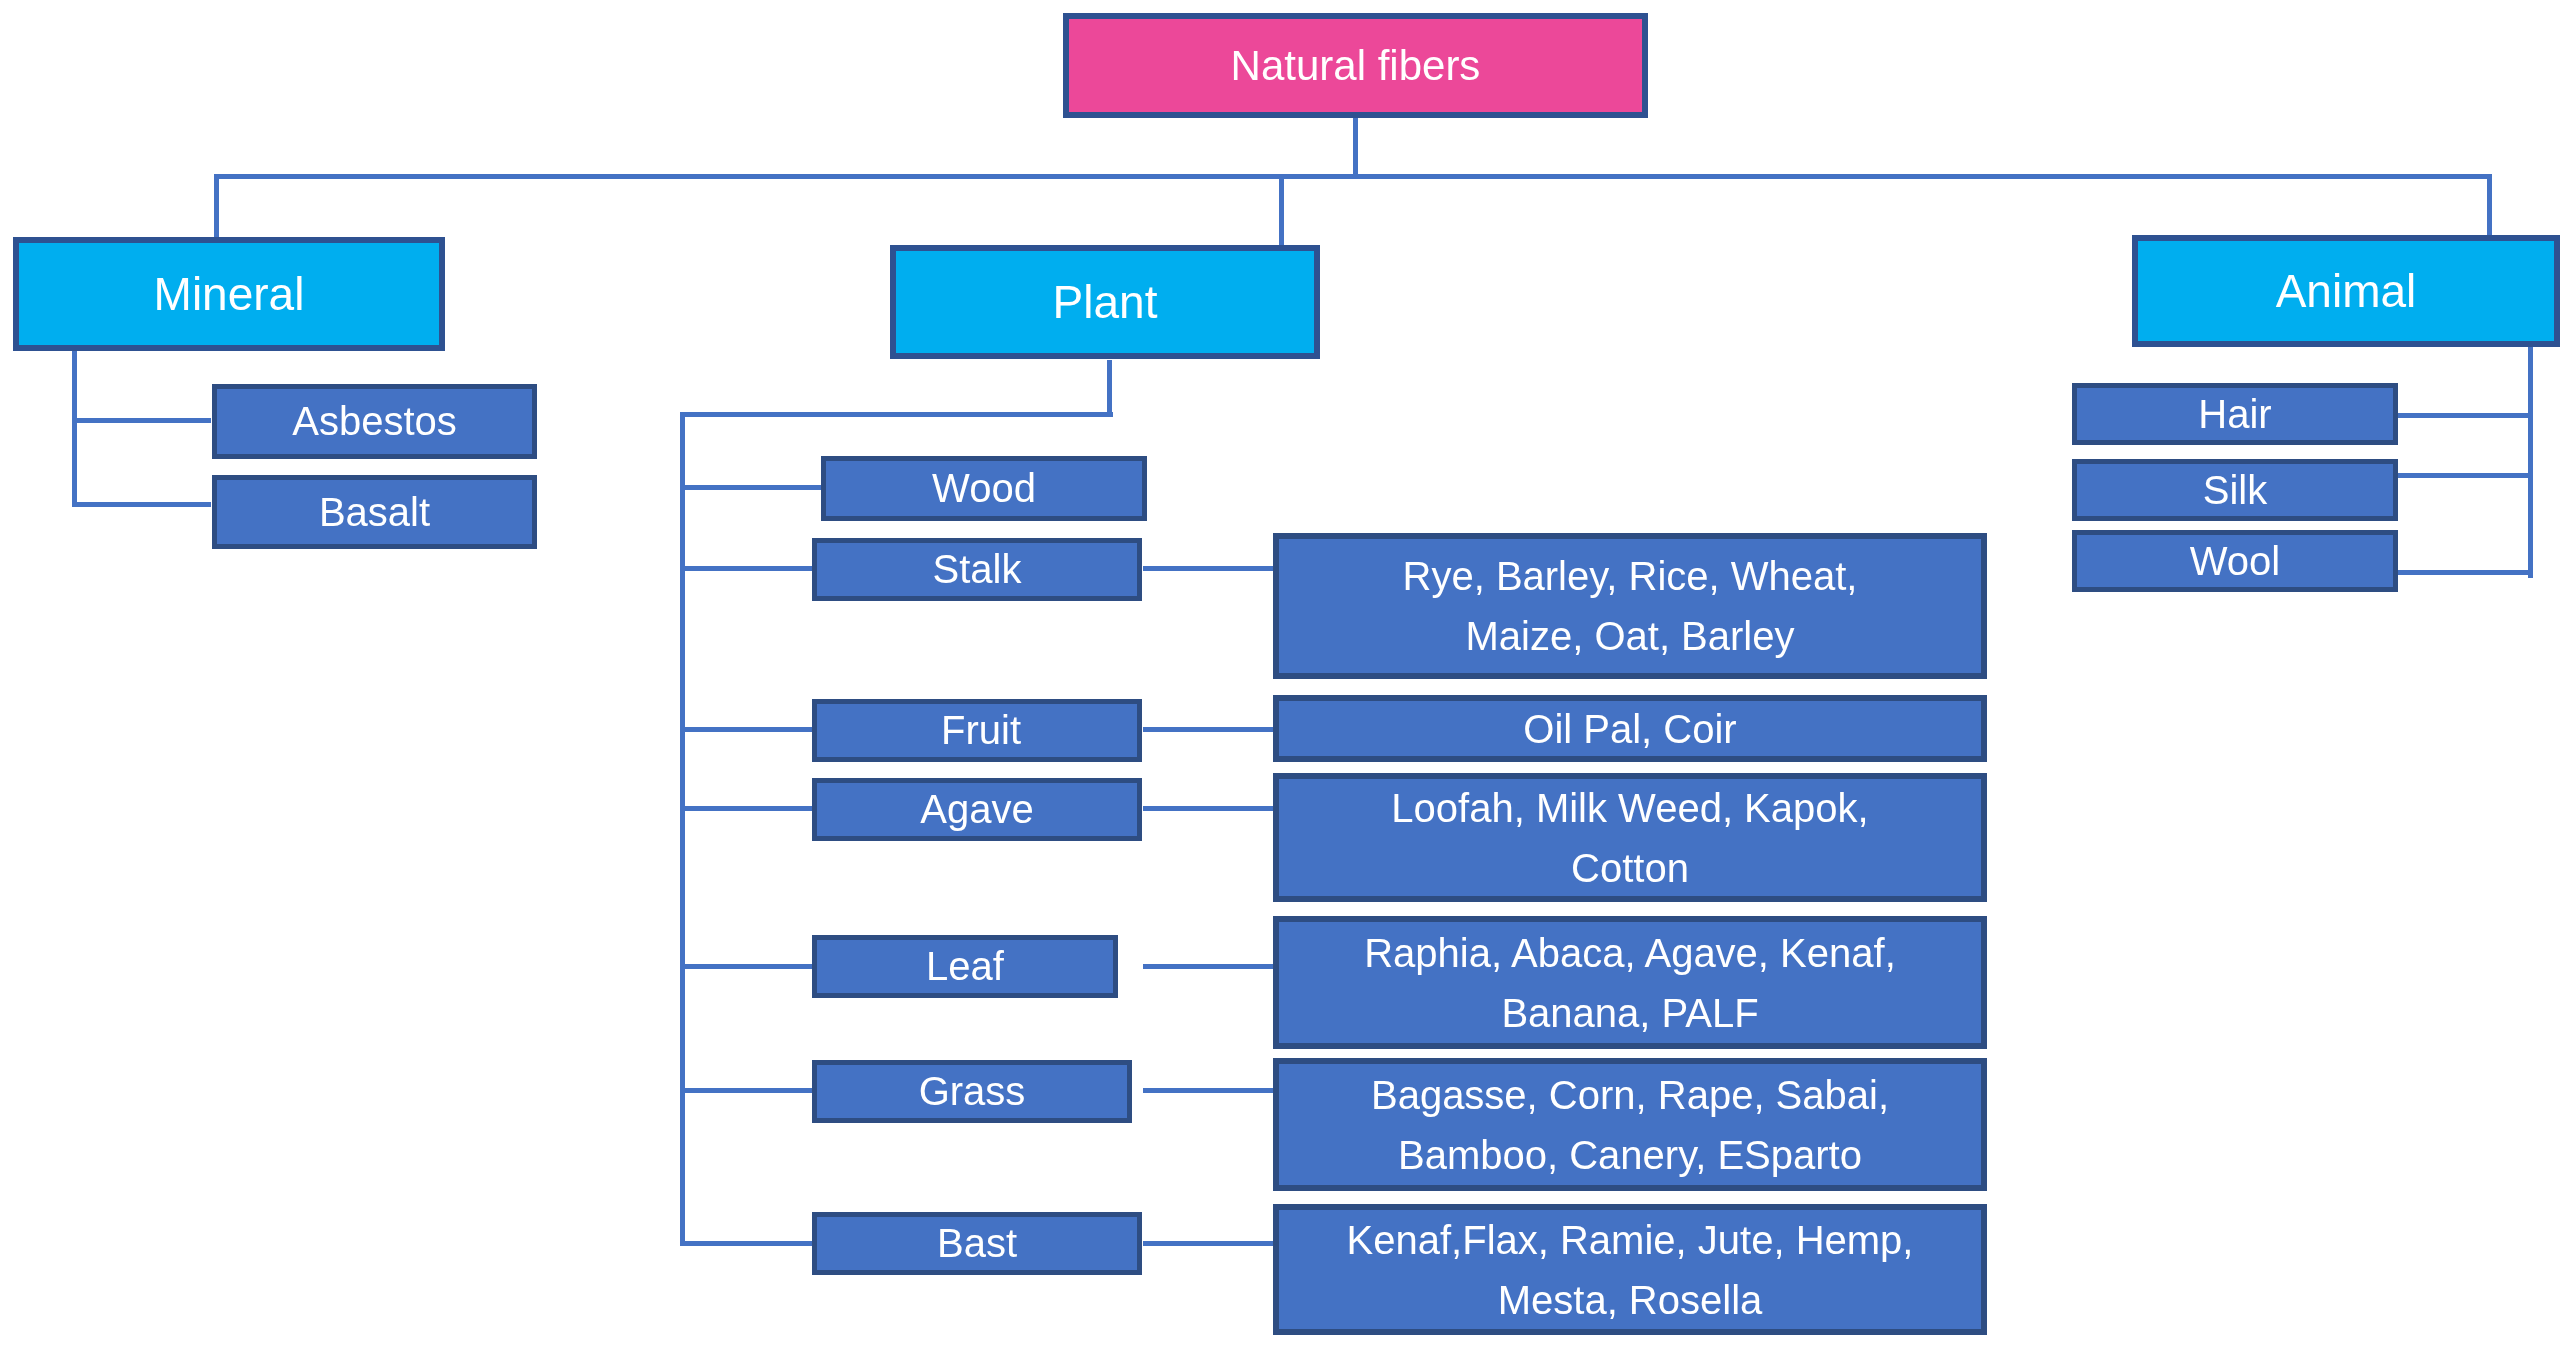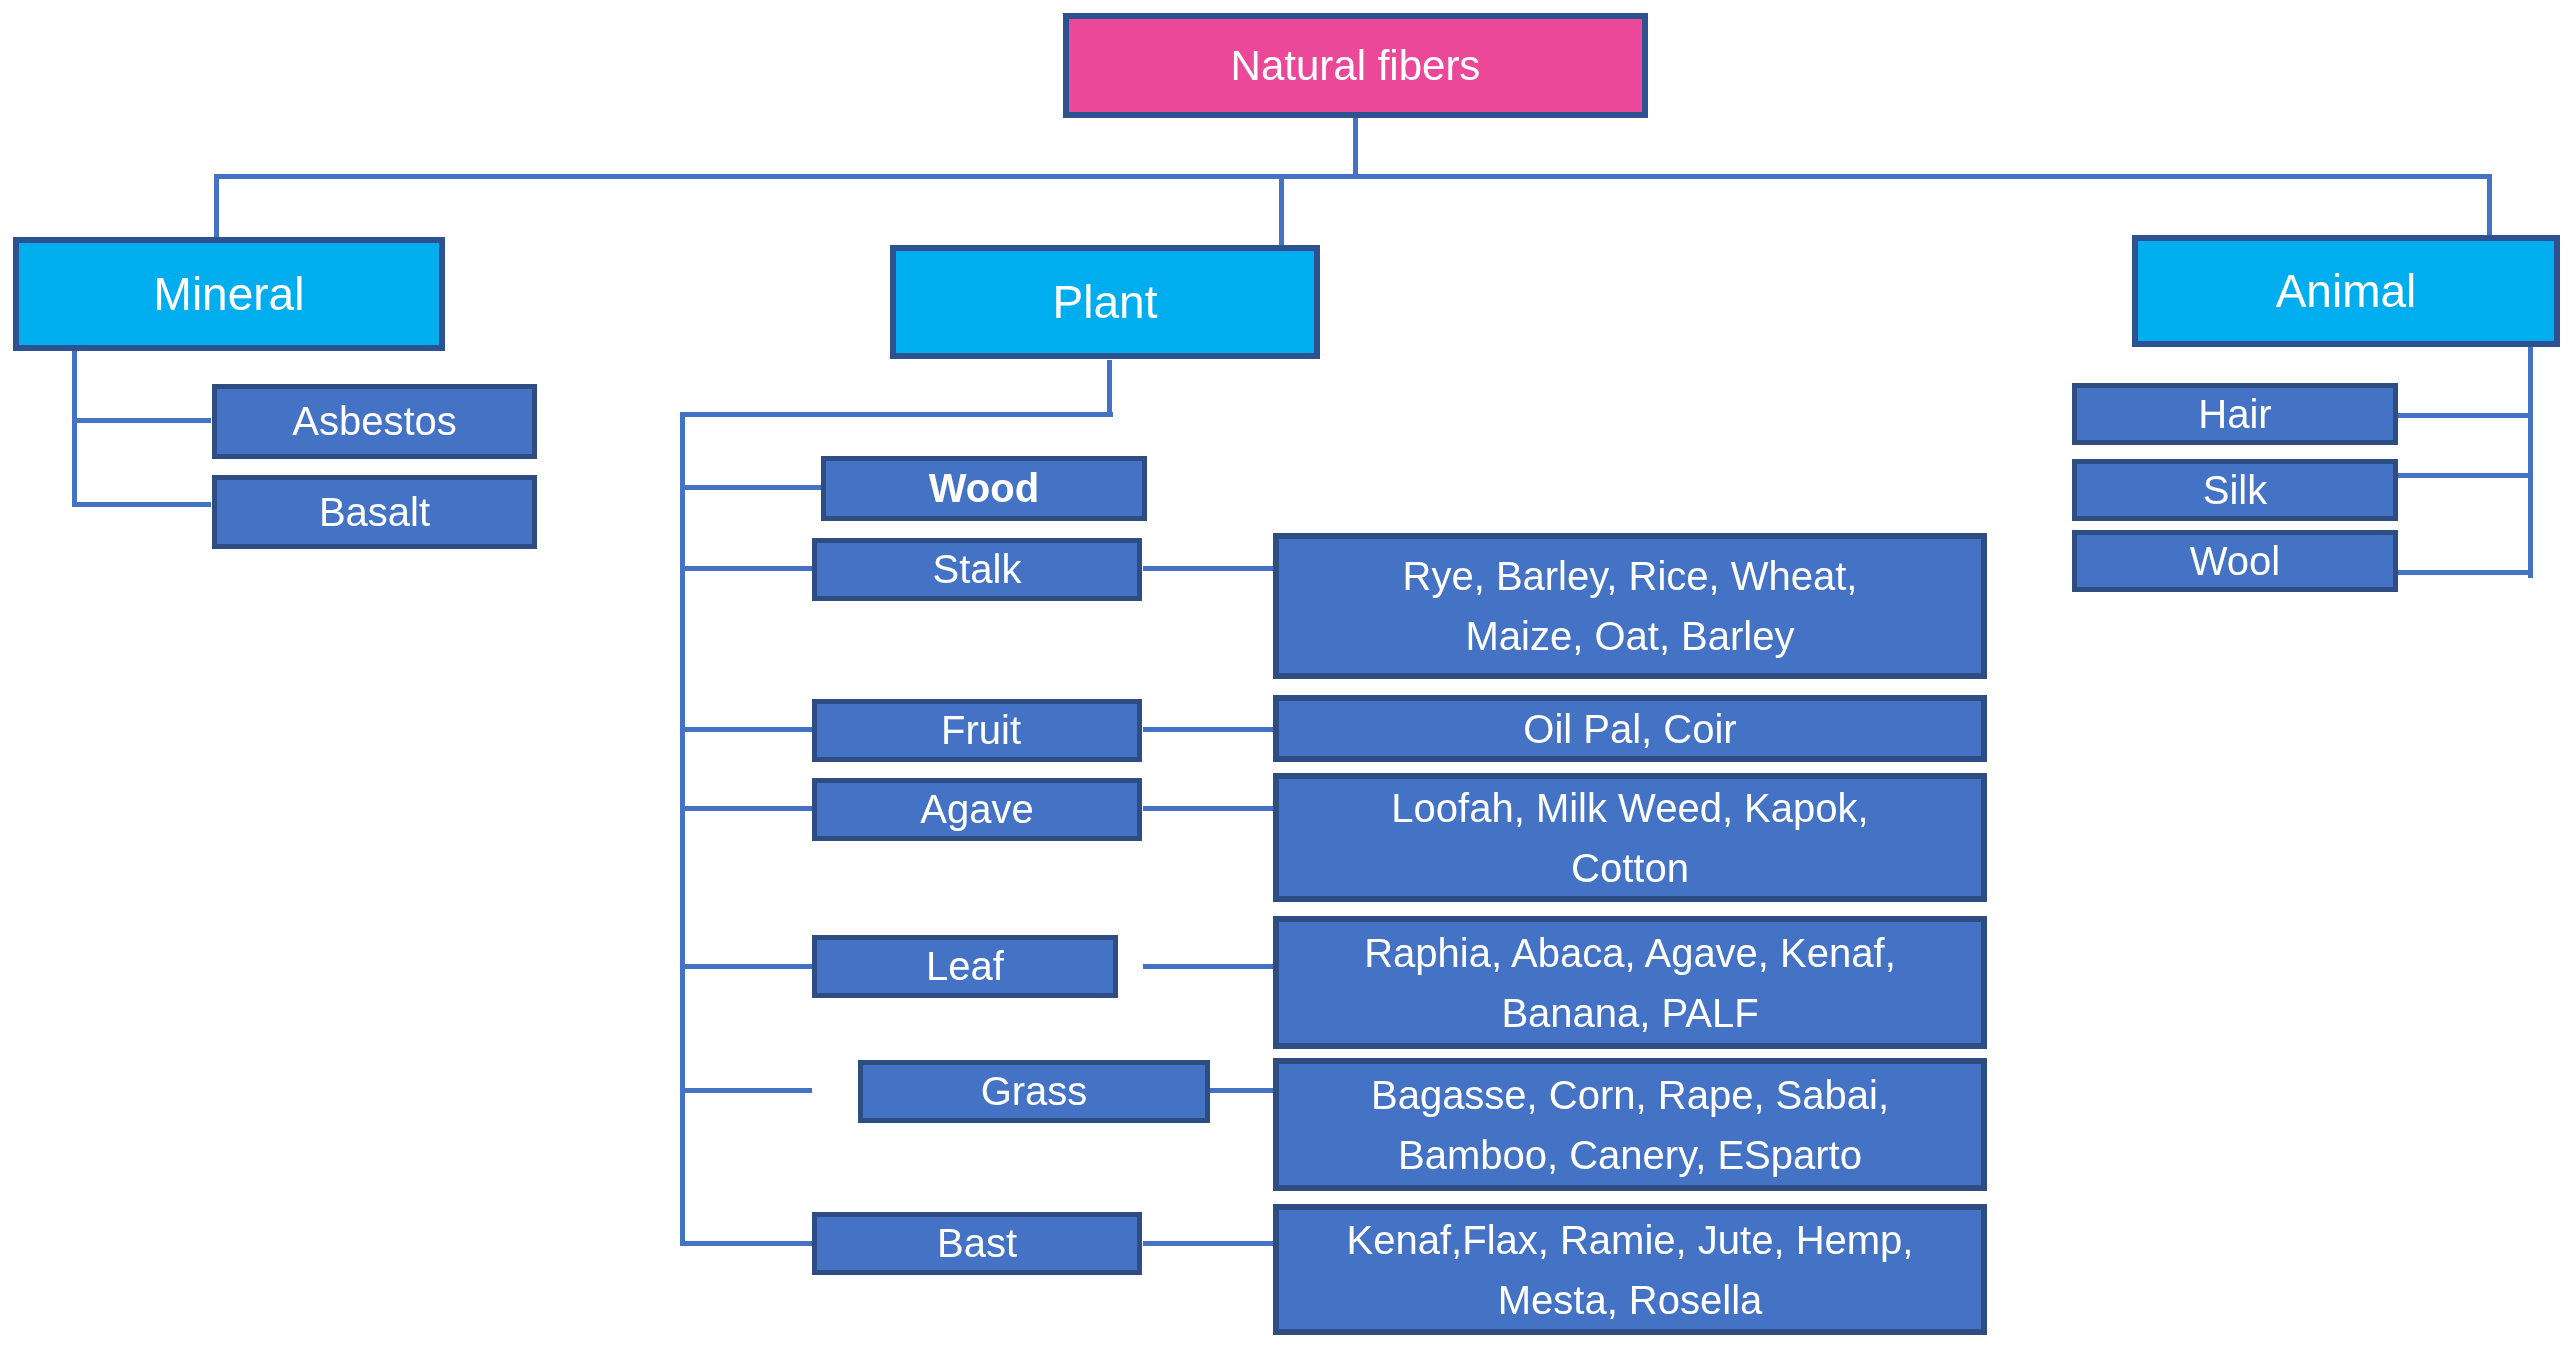--- a/index.html
+++ b/index.html
@@ -86,26 +86,26 @@
 
   <div class="box cat-box" style="left:13px;top:237px;width:432px;height:114px;">Mineral</div>
 
   <div class="box cat-box" style="left:890px;top:245px;width:430px;height:114px;">Plant</div>
 
   <div class="box cat-box" style="left:2132px;top:235px;width:428px;height:112px;">Animal</div>
 
   <div class="box leaf-box" style="left:212px;top:384px;width:325px;height:75px;">Asbestos</div>
   <div class="box leaf-box" style="left:212px;top:475px;width:325px;height:74px;">Basalt</div>
 
-  <div class="box leaf-box" style="left:821px;top:456px;width:326px;height:65px;font-weight:bold;">Wood</div>
+  <div class="box leaf-box" style="left:821px;top:456px;width:326px;height:65px;">Wood</div>
   <div class="box leaf-box" style="left:812px;top:538px;width:330px;height:63px;">Stalk</div>
   <div class="box leaf-box" style="left:812px;top:699px;width:330px;height:63px;padding-left:8px;">Fruit</div>
   <div class="box leaf-box" style="left:812px;top:778px;width:330px;height:63px;">Agave</div>
   <div class="box leaf-box" style="left:812px;top:935px;width:306px;height:63px;">Leaf</div>
-  <div class="box leaf-box" style="left:812px;top:1060px;width:352px;height:63px;margin-left:46px;">Grass</div>
+  <div class="box leaf-box" style="left:812px;top:1060px;width:320px;height:63px;">Grass</div>
   <div class="box leaf-box" style="left:812px;top:1212px;width:330px;height:63px;">Bast</div>
 
   <div class="box detail-box" style="left:1273px;top:533px;width:714px;height:146px;">Rye, Barley, Rice, Wheat,
 Maize, Oat, Barley</div>
   <div class="box detail-box" style="left:1273px;top:695px;width:714px;height:67px;">Oil Pal, Coir</div>
   <div class="box detail-box" style="left:1273px;top:773px;width:714px;height:129px;">Loofah, Milk Weed, Kapok,
 Cotton</div>
   <div class="box detail-box" style="left:1273px;top:916px;width:714px;height:133px;">Raphia, Abaca, Agave, Kenaf,
 Banana, PALF</div>
   <div class="box detail-box" style="left:1273px;top:1058px;width:714px;height:133px;">Bagasse, Corn, Rape, Sabai,

